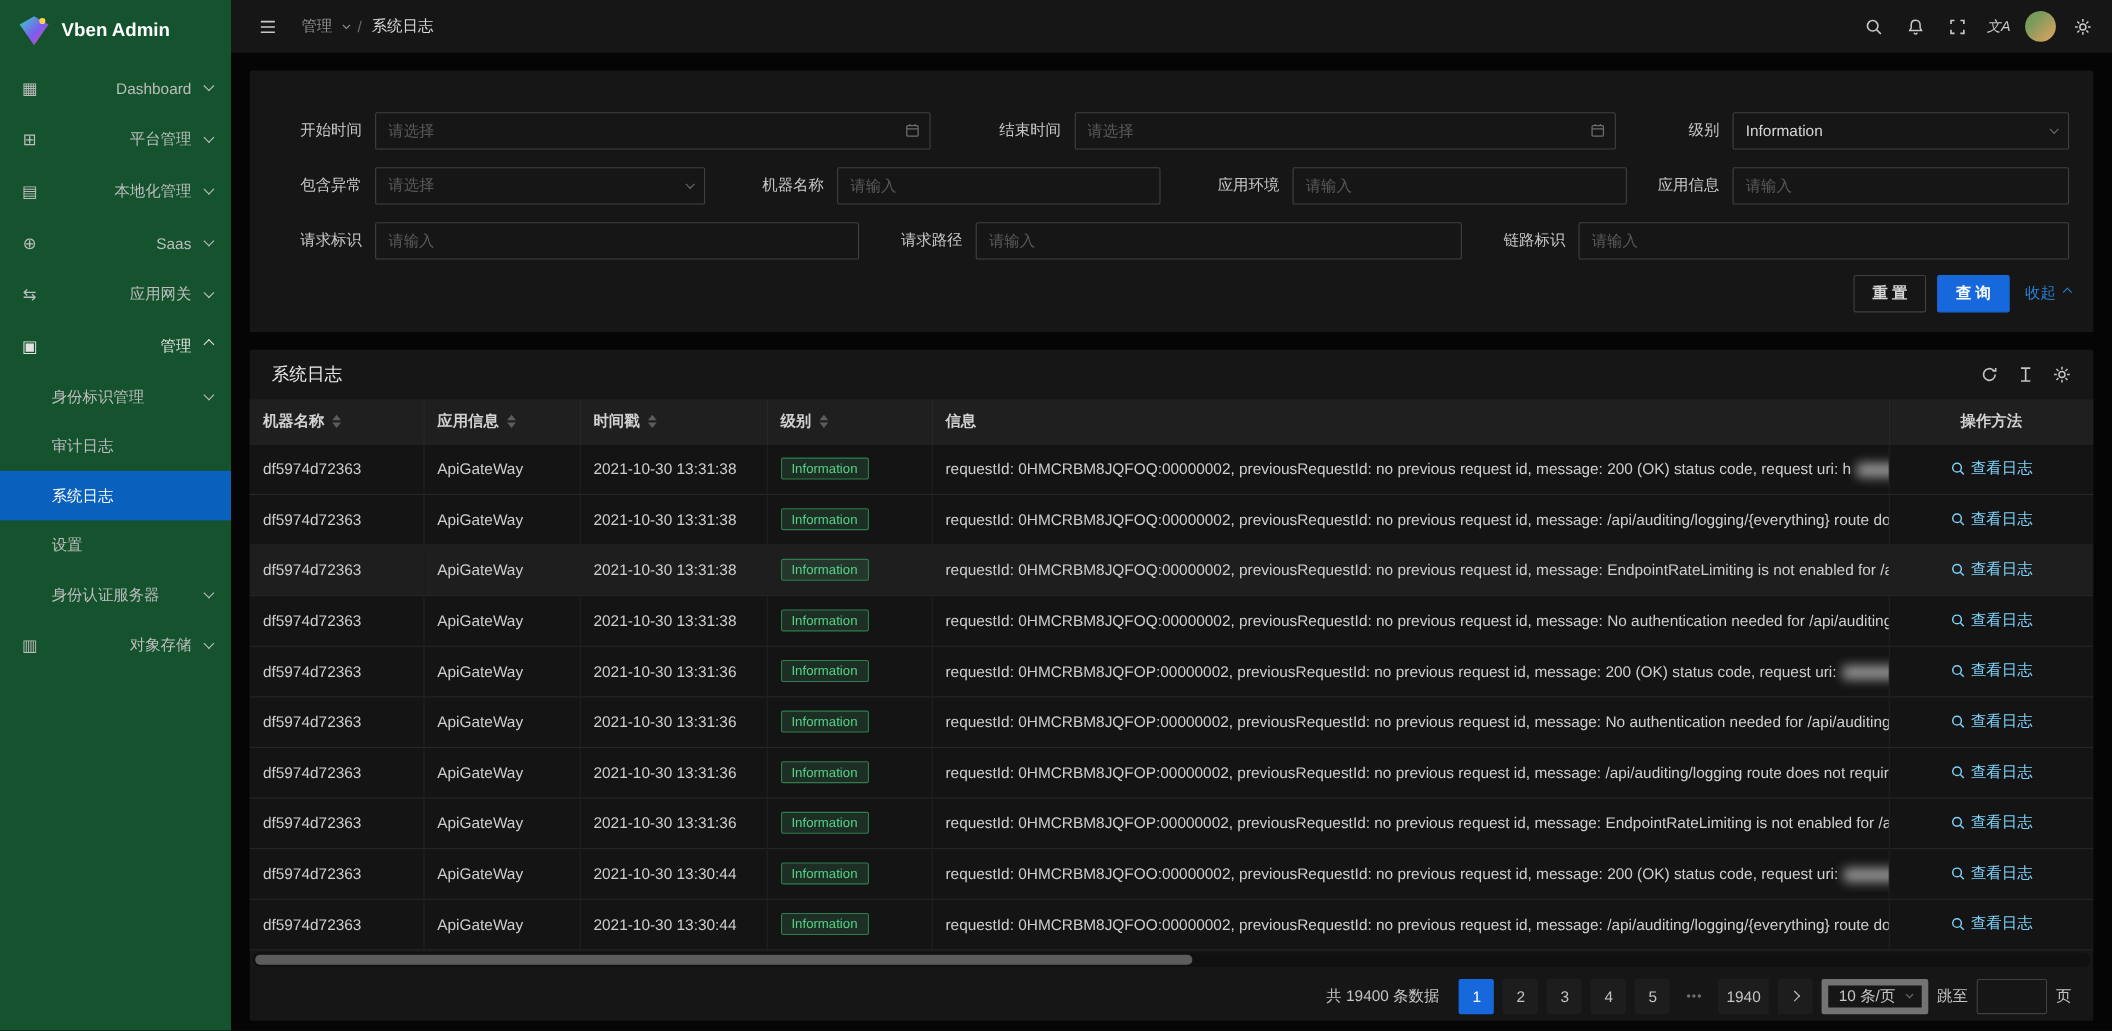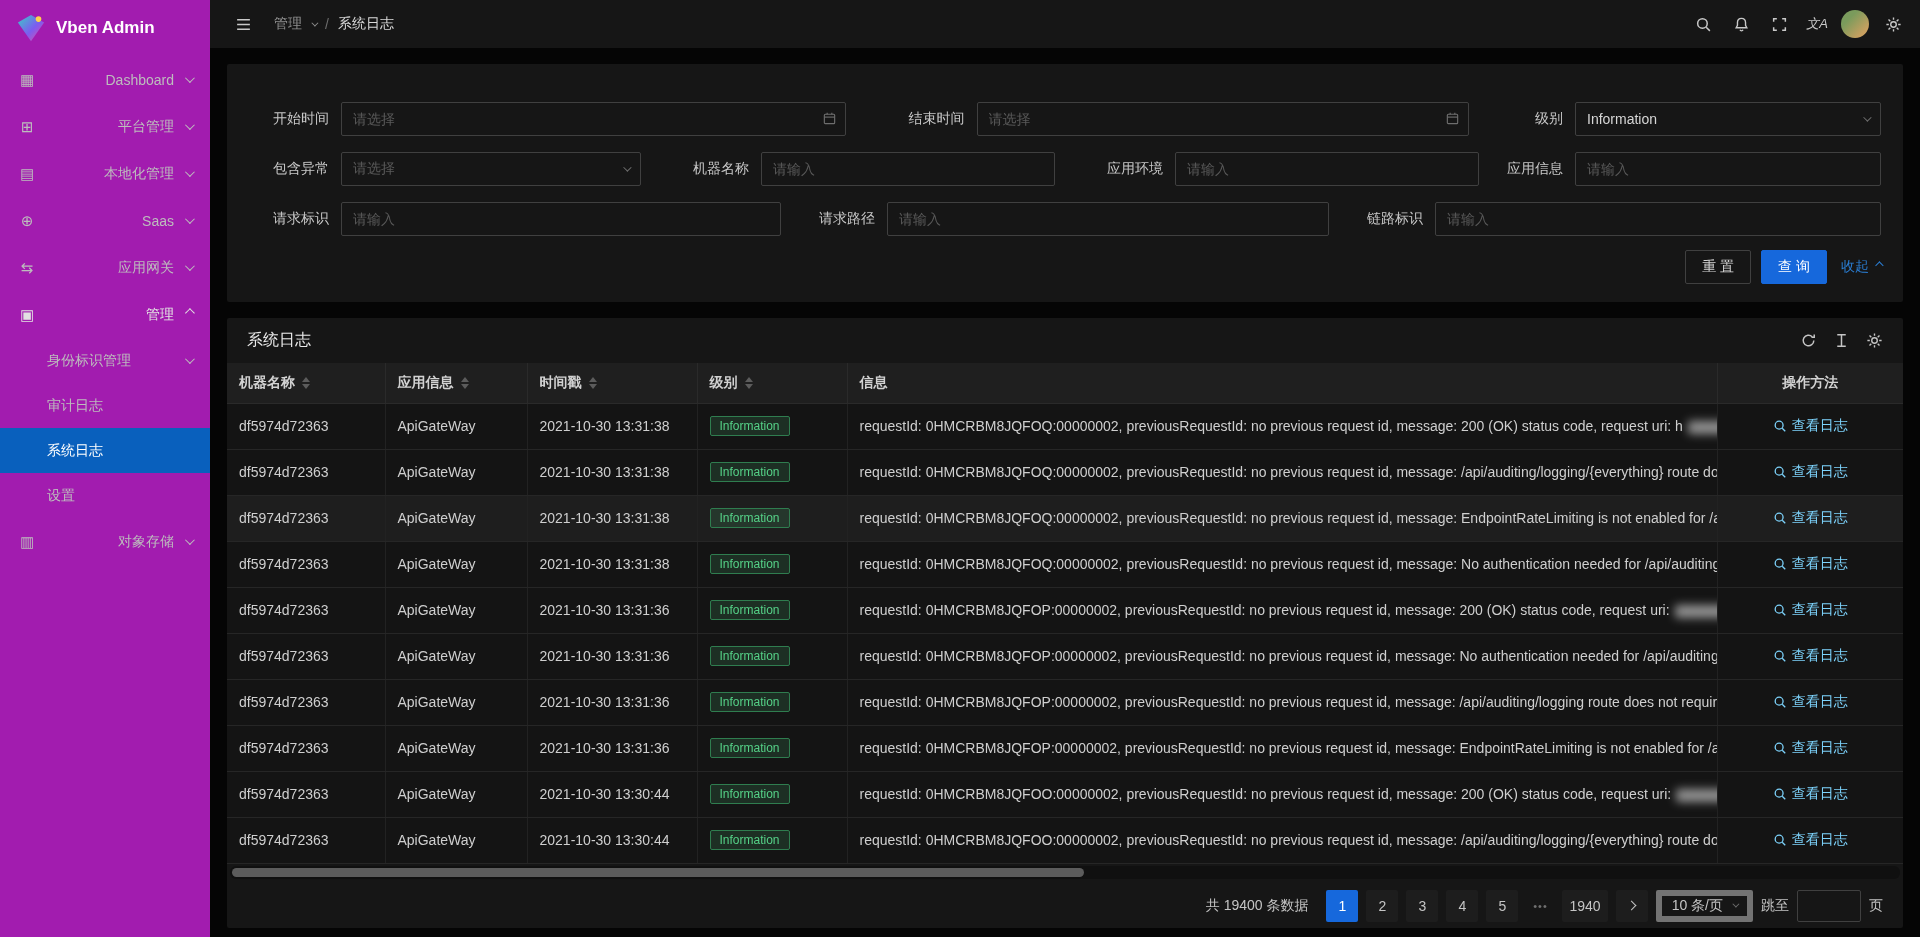--- a/index.html
+++ b/index.html
@@ -3,21 +3,21 @@
 <meta charset="utf-8">
 <style>
   * { margin:0; padding:0; box-sizing:border-box; }
   html,body { width:1920px; height:937px; overflow:hidden; }
   body {
     background:#050505; color:#d6d6d6;
     font-family:"Liberation Sans", sans-serif; font-size:14px;
     display:flex;
   }
   
-  .sidebar { width:210px; background:#a21caf; flex-shrink:0; display:flex; flex-direction:column; }
+  .sidebar { width:210px; background:#14532d; flex-shrink:0; display:flex; flex-direction:column; }
   .logo { height:56px; display:flex; align-items:center; gap:10px; padding:0 16px; }
   .logo svg { width:30px; height:30px; flex-shrink:0; }
   .logo-text { font-size:17px; font-weight:700; color:#ffffff; white-space:nowrap; }
   .nav { flex:1; overflow:hidden; }
   .nav-item { height:47px; display:flex; align-items:center; gap:11px; padding:0 18px; color:#bdbdbd; cursor:pointer; }
   .nav-item.open { color:#e2e2e2; }
   .nav-icon { width:18px; font-size:15px; text-align:center; flex-shrink:0; }
   .nav-label { flex:1; white-space:nowrap;text-align:right; }
   .chev { width:7px; height:7px; border-right:1.5px solid currentColor; border-bottom:1.5px solid currentColor; display:inline-block; flex-shrink:0; }
   .chev.down { transform:rotate(45deg) translateY(-2px); }
@@ -54,21 +54,21 @@
     font-family:"Liberation Sans", sans-serif; font-size:14px;
   }
   input::placeholder { color:#595959; }
   .f-control .cal { position:absolute; right:9px; top:9px; width:15px; height:15px; color:#6e6e6e; }
   .select { border:1px solid #404040; border-radius:2px; display:flex; align-items:center; padding:0 11px; cursor:pointer; background:transparent; }
   .select .val { flex:1; color:#d6d6d6; white-space:nowrap; overflow:hidden; }
   .select .val.ph { color:#595959; }
   .select .chev { width:6px; height:6px; color:#6e6e6e; margin-left:8px; }
   .f-actions { display:flex; justify-content:flex-end; align-items:center; gap:10px; }
   .btn { height:34px; padding:0 16px; border-radius:2px; border:1px solid #404040; background:transparent; color:#d6d6d6;
-         font-family:"Liberation Sans", sans-serif; font-size:14px; cursor:pointer; white-space:nowrap; }
+         font-family:"Liberation Sans", sans-serif; font-size:14px; cursor:pointer; white-space:nowrap;font-weight:bold; }
   .btn.primary { background:#1668dc; border-color:#1668dc; color:#ffffff; }
   .collapse-link { color:#2a7dd2; display:flex; align-items:center; gap:6px; cursor:pointer; margin-left:4px; white-space:nowrap; }
   .collapse-link .chev { width:6px; height:6px; }
   
   .table-panel { margin-top:16px; display:flex; flex-direction:column; }
   .t-head { display:flex; align-items:center; justify-content:space-between; padding:12px 20px; }
   .t-title { font-size:16px; color:#eaeaea; }
   .t-tools { display:flex; align-items:center; gap:16px; color:#c5c5c5; }
   .tool { cursor:pointer; display:flex; align-items:center; }
   .tool svg { width:17px; height:17px; }
@@ -162,20 +162,24 @@
         <span class="chev down"></span>
       </div>
       <div class="sub-item">
         <span>审计日志</span>
       </div>
       <div class="sub-item active">
         <span>系统日志</span>
       </div>
       <div class="sub-item">
         <span>设置</span>
+      </div>
+      <div class="sub-item">
+        <span>身份认证服务器</span>
+        <span class="chev down"></span>
       </div>
       <div class="nav-item">
         <span class="nav-icon">▥</span>
         <span class="nav-label">对象存储</span>
         <span class="chev down"></span>
       </div>
     </nav>
 </aside>
 
 <div class="main">

